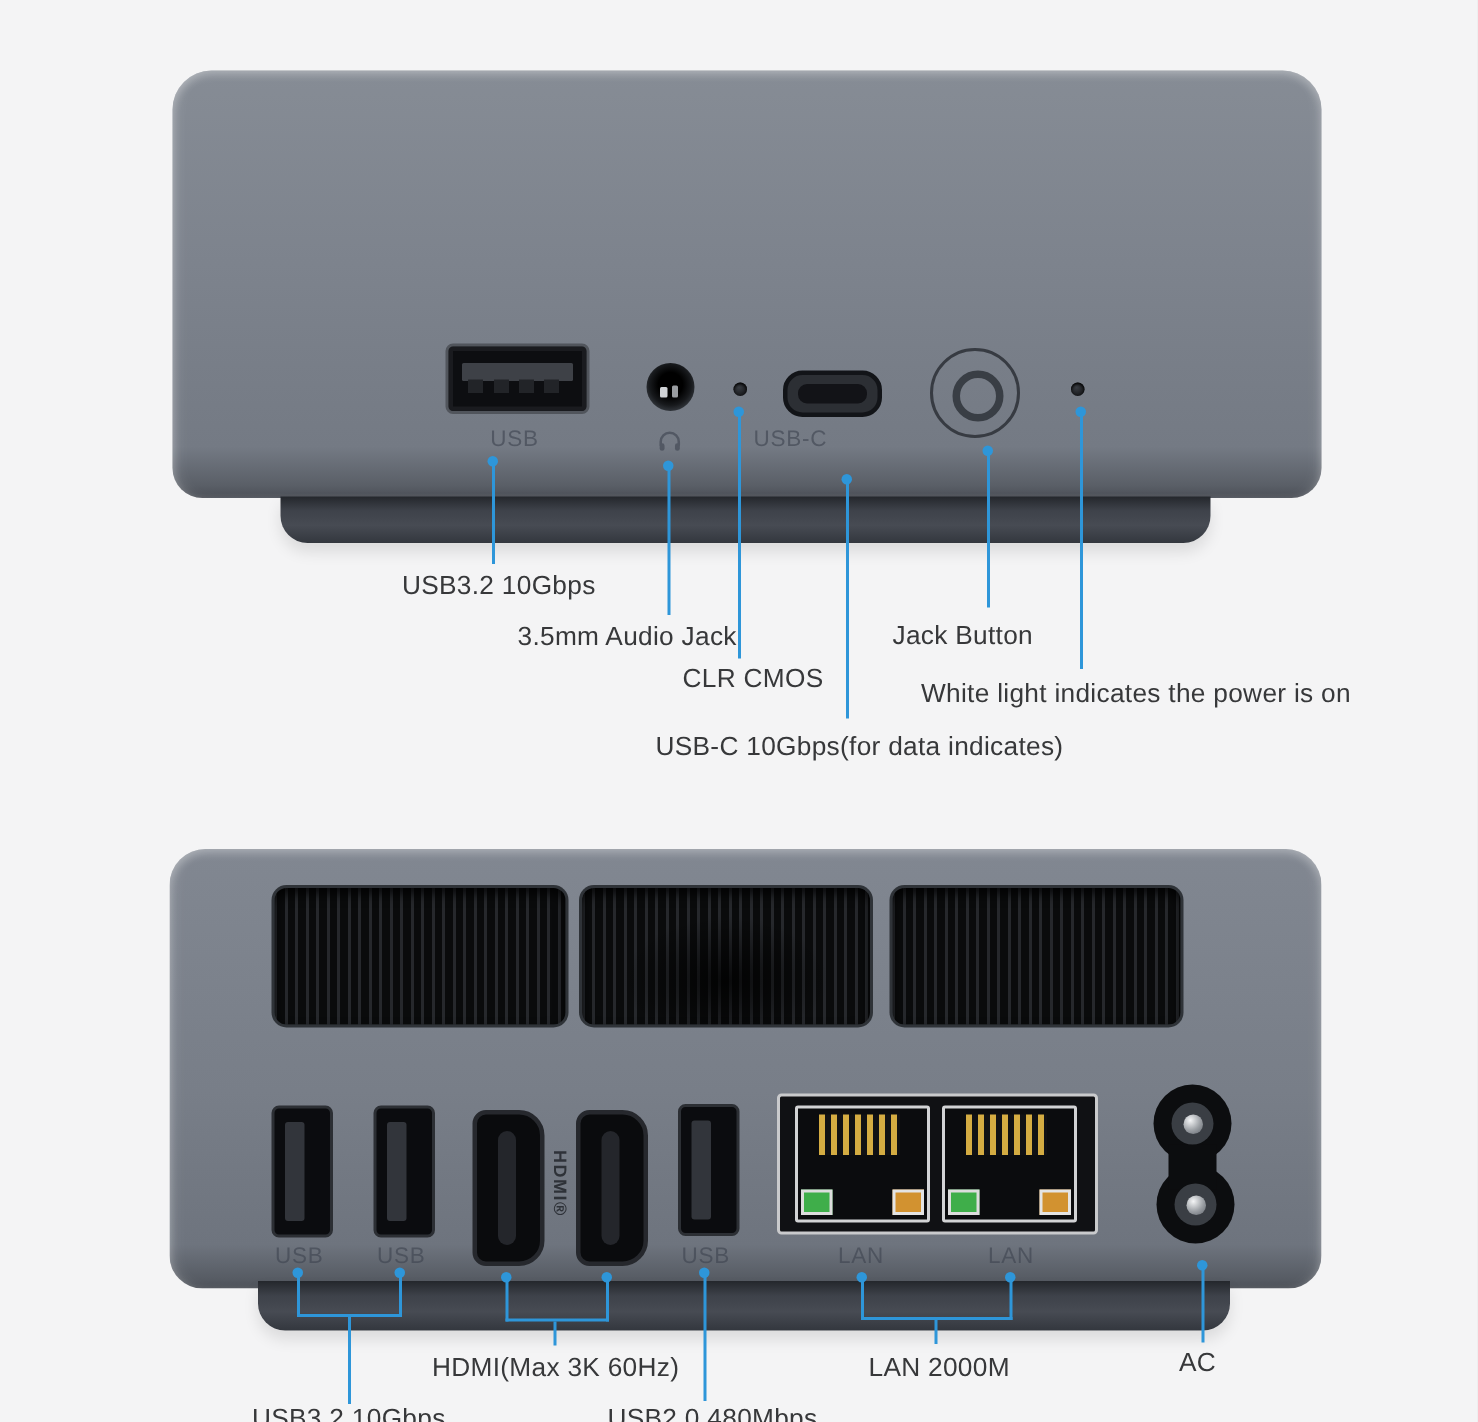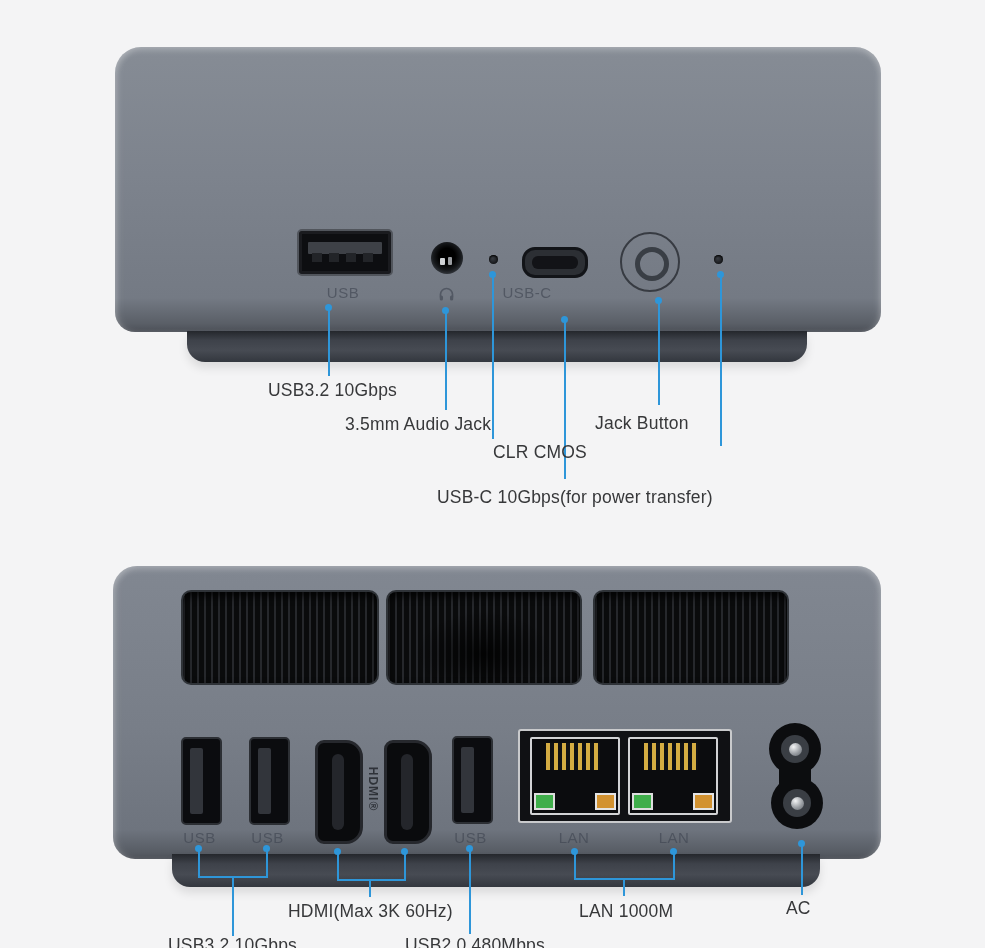--- a/index.html
+++ b/index.html
@@ -135,23 +135,24 @@
     <div class="ln" style="left:492px;top:276px;height:163px;"></div>
     <div class="dot" style="left:561px;top:316px;"></div>
     <div class="ln" style="left:564px;top:321px;height:158px;"></div>
     <div class="dot" style="left:655px;top:297px;"></div>
     <div class="ln" style="left:658px;top:302px;height:103px;"></div>
     <div class="dot" style="left:717px;top:271px;"></div>
     <div class="ln" style="left:720px;top:276px;height:170px;"></div>
 
     <div class="ann" style="left:268px;top:380px;">USB3.2 10Gbps</div>
     <div class="ann" style="left:330px;top:414px;margin-left:15px;">3.5mm Audio Jack</div>
-    <div class="ann" style="left:455px;top:442px;margin-left:38px;">CLR CMOS</div>
+    <div class="ann" style="left:455px;top:442px;">CLR CMOS</div>
     <div class="ann" style="left:595px;top:413px;">Jack Button</div>
-    <div class="ann" style="left:437px;top:487px;">USB-C 10Gbps(for power transfer)</div>
+    <div class="ann" style="left:614px;top:452px;">White light indicates the power is on</div>
+    <div class="ann" style="left:437px;top:487px;">USB-C 10Gbps(for data indicates)</div>
   </section>
 
   <section class="layer">
     <div class="chassis back-chassis"></div>
     <div class="pedestal back-pedestal"></div>
 
     <div class="vent" style="left:183px;width:194px;"></div>
     <div class="vent fan" style="left:388px;width:192px;"></div>
     <div class="vent" style="left:595px;width:192px;"></div>
 
@@ -222,18 +223,18 @@
     <div class="dot" style="left:670px;top:848px;"></div>
     <div class="ln" style="left:574px;top:853px;height:27px;"></div>
     <div class="ln" style="left:673px;top:853px;height:27px;"></div>
     <div class="lnh" style="left:574px;top:878px;width:101px;"></div>
     <div class="ln" style="left:623px;top:880px;height:16px;"></div>
 
     <div class="dot" style="left:798px;top:840px;"></div>
     <div class="ln" style="left:801px;top:845px;height:50px;"></div>
 
     <div class="ann" style="left:288px;top:901px;">HDMI(Max 3K 60Hz)</div>
-    <div class="ann" style="left:579px;top:901px;">LAN 1000M</div>
+    <div class="ann" style="left:579px;top:901px;">LAN 2000M</div>
     <div class="ann" style="left:786px;top:898px;">AC</div>
     <div class="ann" style="left:168px;top:935px;">USB3.2 10Gbps</div>
     <div class="ann" style="left:405px;top:935px;">USB2.0 480Mbps</div>
   </section>
 </div>
 
 </body></html>

